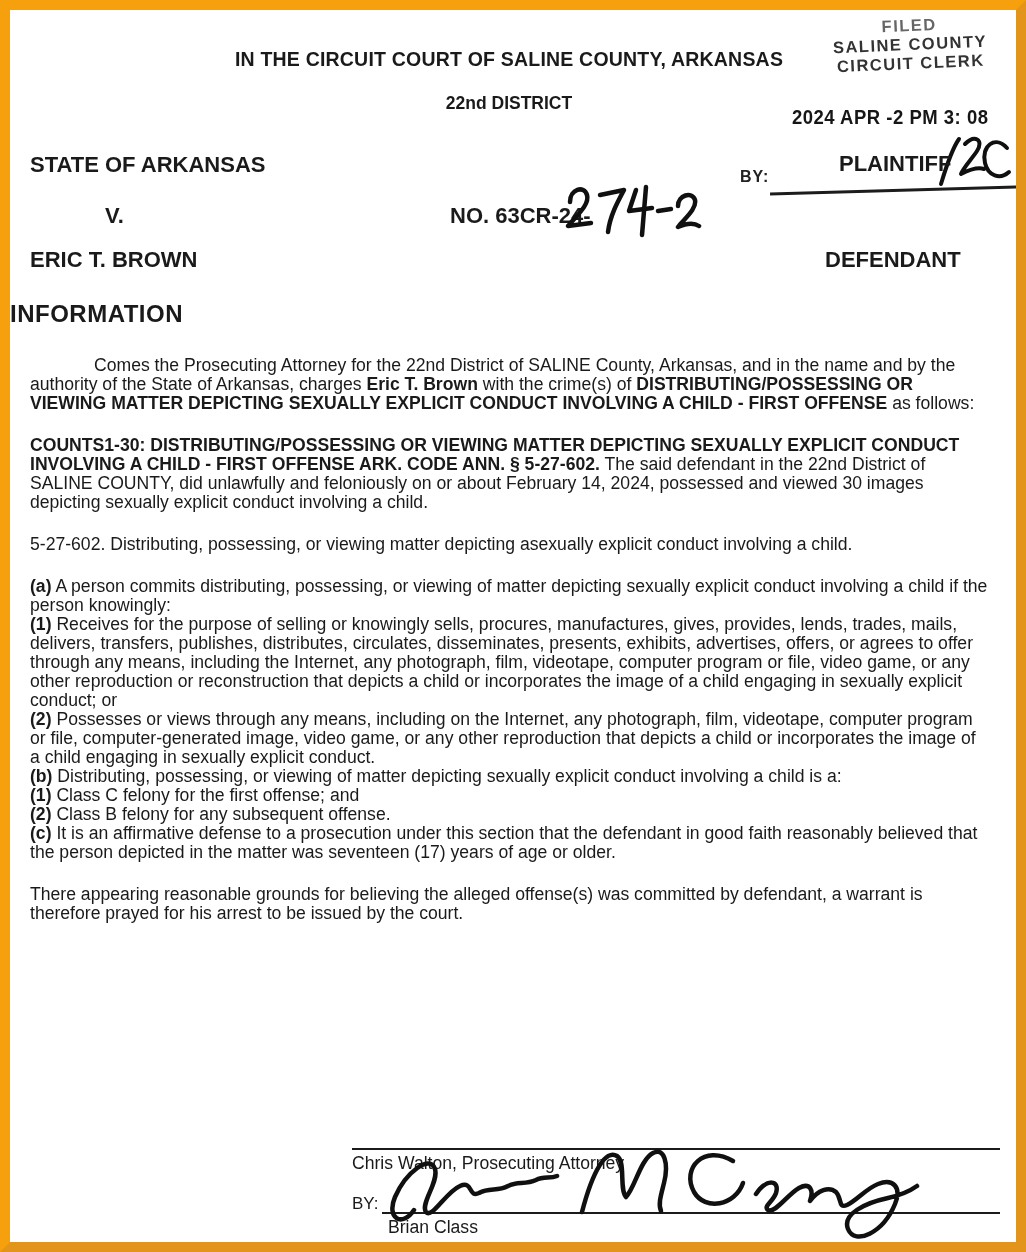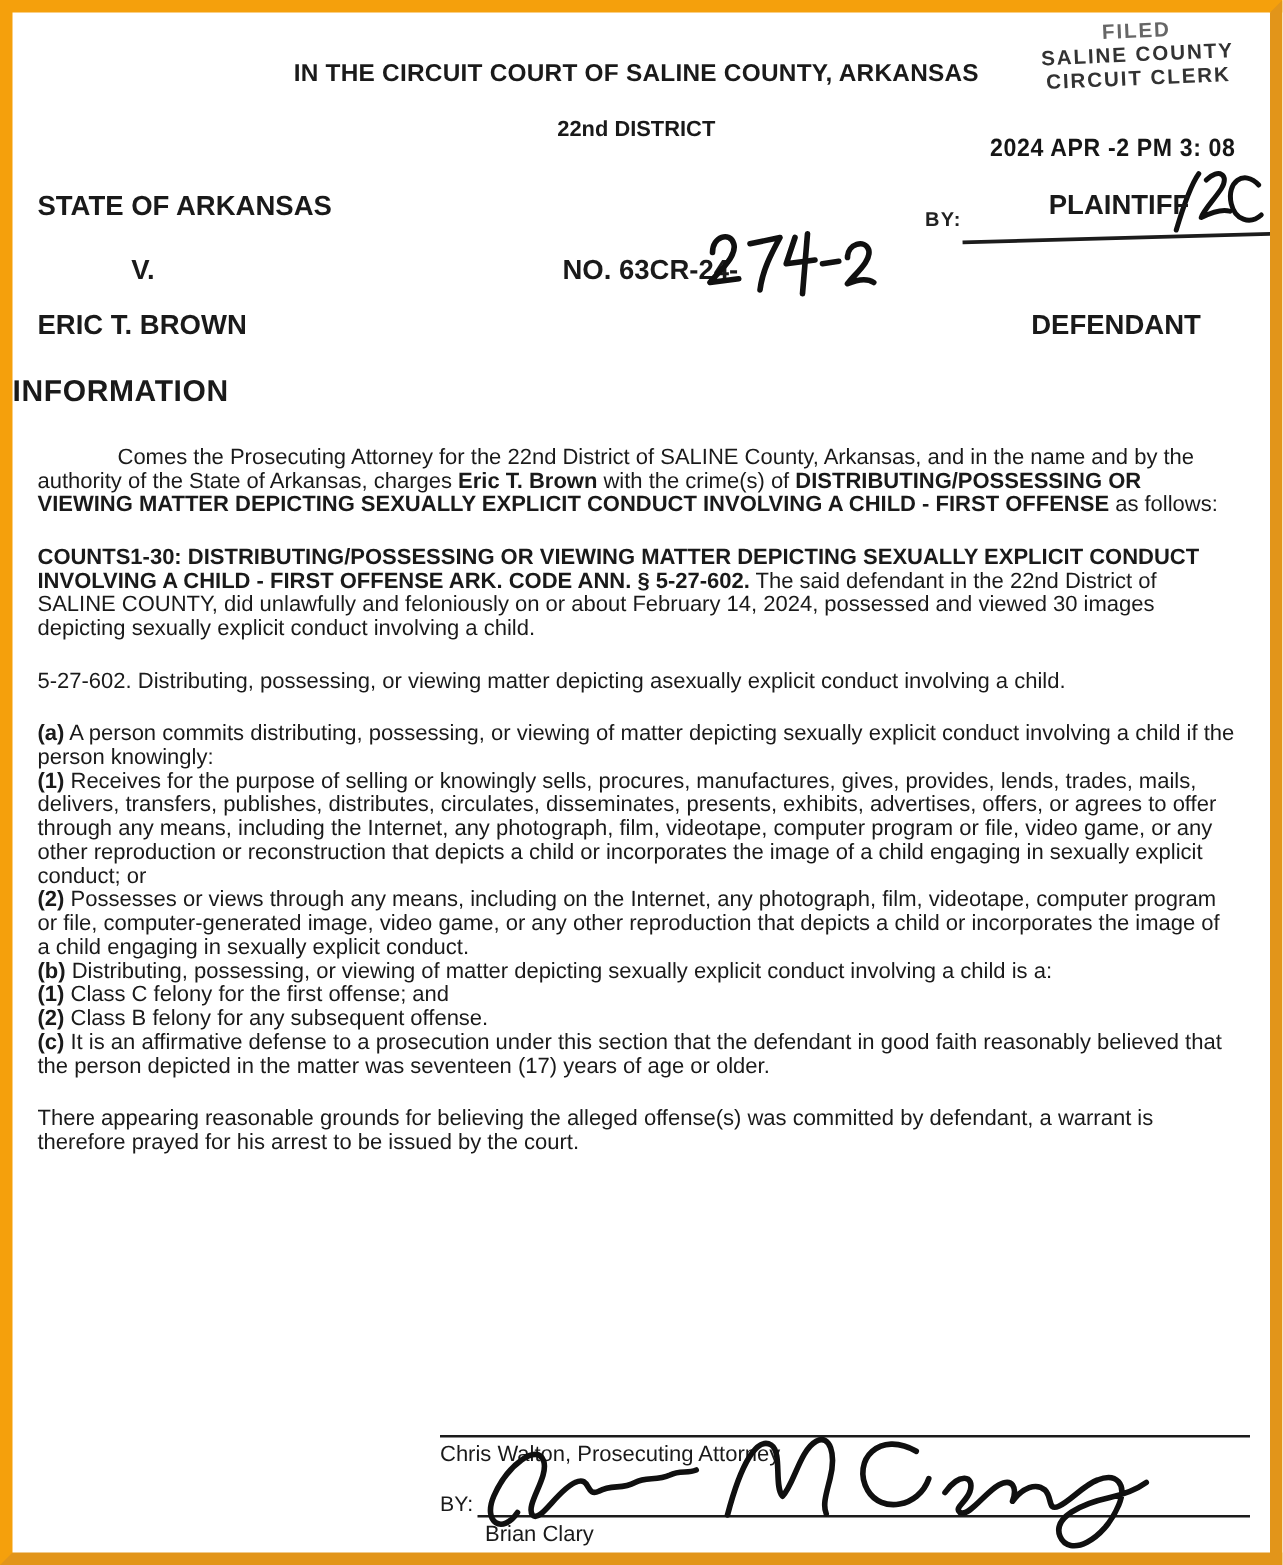--- a/index.html
+++ b/index.html
@@ -137,21 +137,21 @@
     <p>There appearing reasonable grounds for believing the alleged offense(s) was committed by defendant, a warrant is therefore prayed for his arrest to be issued by the court.</p>
   </div>
 
   <div class="abs sig-block">
     <div class="sig-topline"></div>
     <div class="sig-attorney">Chris Walton, Prosecuting Attorney</div>
     <div class="sig-byrow">
       <span class="sig-bylabel">BY:</span>
       <span class="sig-line"></span>
     </div>
-    <div class="sig-name">Brian Clary</div>
+    <div class="sig-name">Brian Class</div>
 
     <svg class="sig-hand ink" width="630" height="118" viewBox="0 0 630 118">
       <path d="M36,76 C24,94 8,84 17,63 C28,38 52,20 57,35 C61,48 42,70 48,78 C54,85 68,58 82,52 C95,46 90,64 101,59 C112,53 119,58 130,52 C139,47 147,51 158,46 C166,42 172,45 179,42" stroke-width="4.5"></path>
       <path d="M204,78 C215,36 228,15 239,22 C248,28 241,55 248,63 C257,54 262,26 275,19 C286,13 291,29 286,49 C283,61 280,70 283,77" stroke-width="4.5"></path>
       <path d="M355,27 C326,10 303,34 316,58 C327,77 357,72 365,49" stroke-width="4.5"></path>
       <path d="M378,60 C389,44 402,46 398,59 C395,68 385,72 390,76 C397,80 410,60 421,54 C432,48 436,56 432,67 C440,56 451,52 458,58 C464,64 460,75 469,71 C478,67 489,54 500,50 C515,44 524,53 517,70 C505,99 477,112 470,95 C464,80 487,69 510,64 C523,61 532,57 539,52" stroke-width="4.5"></path>
     </svg>
   </div>
 
 </div>

